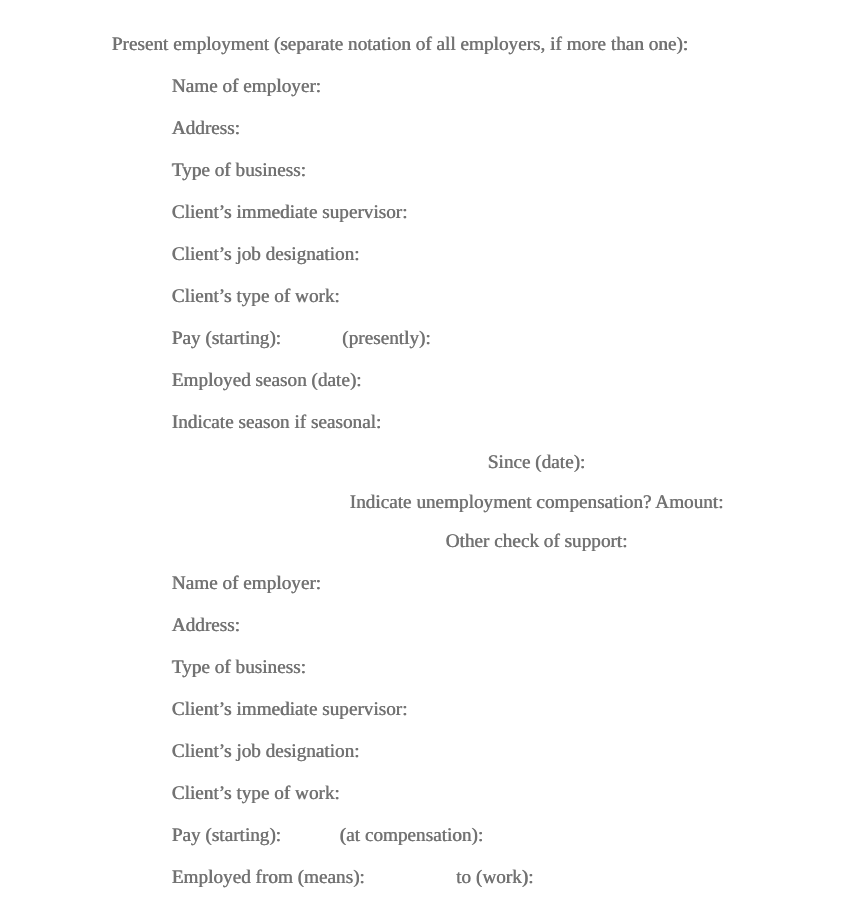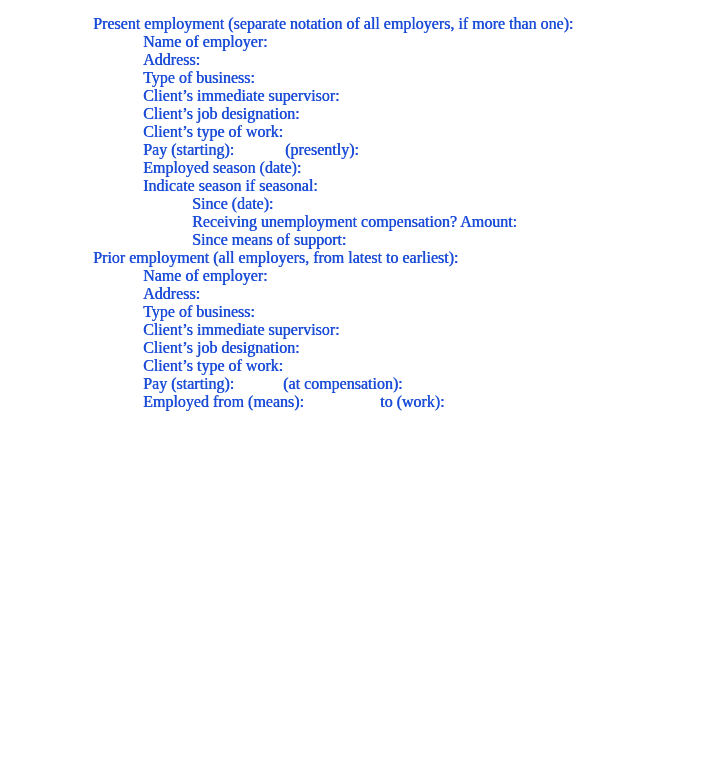--- a/index.html
+++ b/index.html
@@ -7,35 +7,36 @@
     width: 702px;
     height: 769px;
     background: #ffffff;
     overflow: hidden;
   }
   .page {
     position: relative;
     width: 702px;
     height: 769px;
     box-sizing: border-box;
-    padding-top: 15px;
+    padding-top: 29px;
     font-family: "Liberation Serif", "DejaVu Serif", serif;
     font-size: 16px;
-    color: #1d4ed8;
+    color: #737373;
     
     text-shadow: 0.45px 0 0 currentColor;
   }
   .line {
     position: relative;
     height: 18px;
     line-height: 18px;
+    margin-top: 17px;
     white-space: nowrap;
   }
   .line.first { margin-top: 0; }
-  .line.sub { margin-top: 0; }
+  .line.sub { margin-top: 15px; text-align: center; }
   .heading  { padding-left: 93px; }
   .field    { padding-left: 143px; }
   .subfield { padding-left: 192px; }
   .abs { position: absolute; top: 0; }
   .checkbox {
     font-weight: bold;
     margin-left: 6px;
     letter-spacing: 1px;
   }
 </style>
@@ -63,25 +64,24 @@
     <span class="abs" style="left:285px">(presently):</span>
   </div>
 
   <div class="line field">Employed season (date):</div>
 
   <div class="line field">Indicate season if seasonal:</div>
 
 
   <div class="line subfield sub">Since (date):</div>
 
-  <div class="line subfield sub">Receiving unemployment compensation? Amount:</div>
+  <div class="line subfield sub">Indicate unemployment compensation? Amount:</div>
 
-  <div class="line subfield sub">Since means of support:</div>
+  <div class="line subfield sub">Other check of support:</div>
 
-  <div class="line heading">Prior employment (all employers, from latest to earliest):</div>
 
   <div class="line field">Name of employer:</div>
 
   <div class="line field">Address:</div>
 
   <div class="line field">Type of business:</div>
 
   <div class="line field">Client’s immediate supervisor:</div>
 
   <div class="line field">Client’s job designation:</div>

